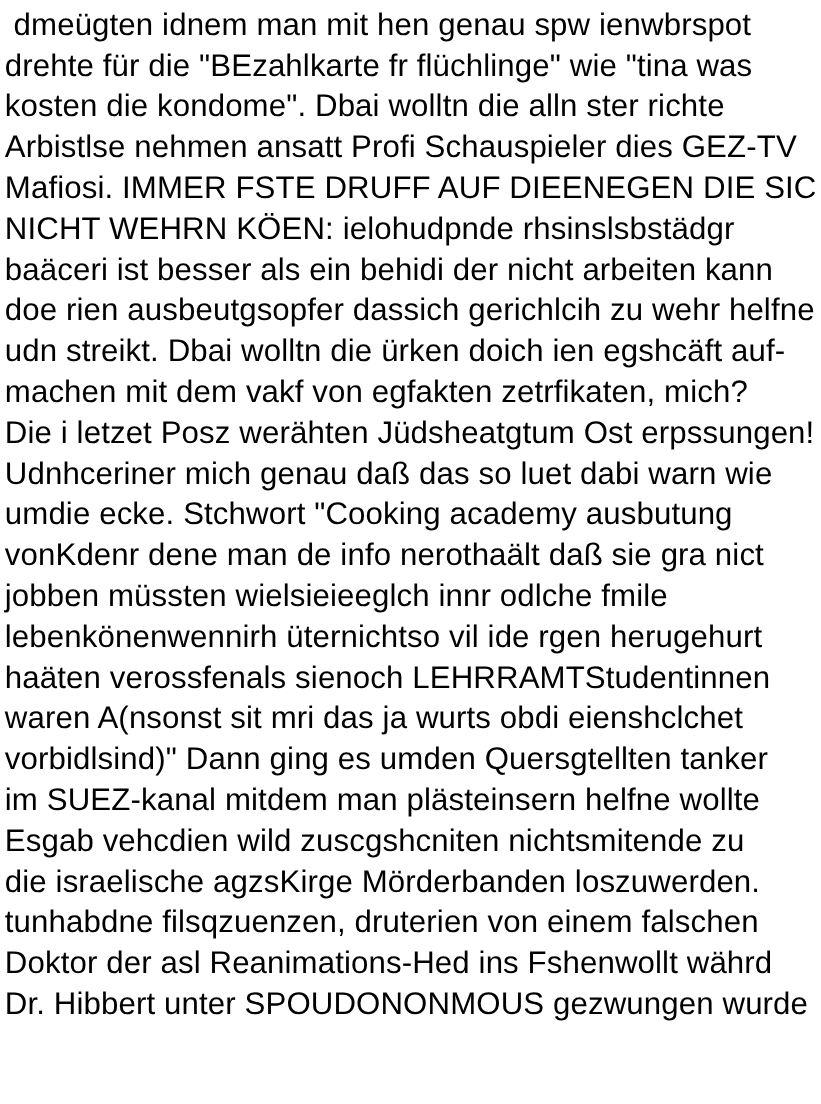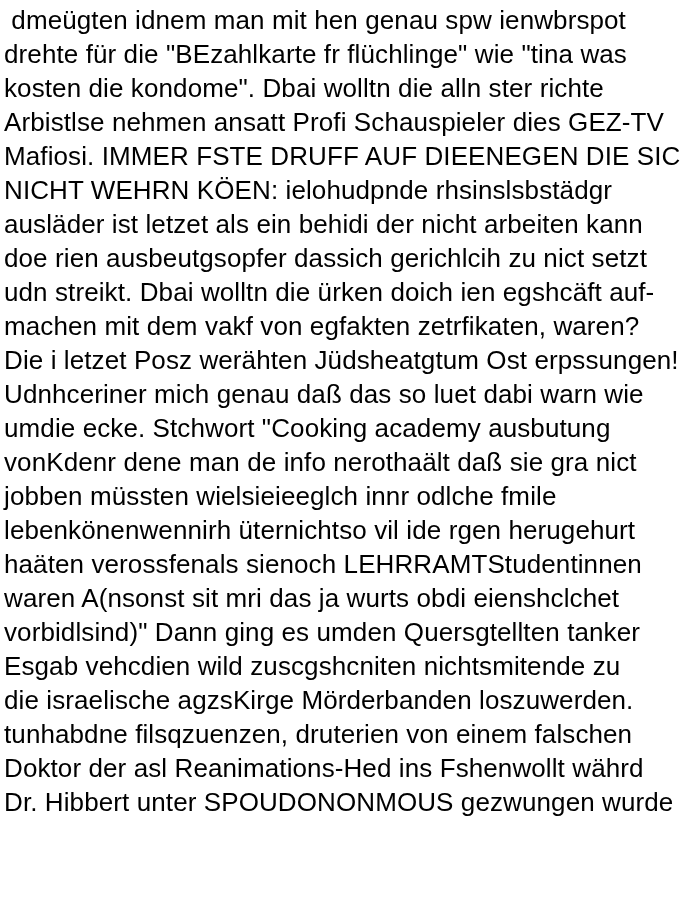--- a/index.html
+++ b/index.html
@@ -29,31 +29,32 @@
 </head>
 <body>
 
 <div class="page">
   <div class="text-line"> dmeügten idnem man mit hen genau spw ienwbrspot</div>
     <div class="text-line">drehte für die "BEzahlkarte fr flüchlinge" wie "tina was</div>
     <div class="text-line">kosten die kondome". Dbai wolltn die alln ster richte</div>
     <div class="text-line">Arbistlse nehmen ansatt Profi Schauspieler dies GEZ-TV</div>
     <div class="text-line">Mafiosi. IMMER FSTE DRUFF AUF DIEENEGEN DIE SIC</div>
     <div class="text-line">NICHT WEHRN KÖEN: ielohudpnde rhsinslsbstädgr</div>
-    <div class="text-line">ausläder ist letzet als ein behidi der nicht arbeiten kann</div>
-    <div class="text-line">doe rien ausbeutgsopfer dassich gerichlcih zu nict setzt</div>
+    <div class="text-line">baäceri ist besser als ein behidi der nicht arbeiten kann</div>
+    <div class="text-line">doe rien ausbeutgsopfer dassich gerichlcih zu wehr helfne</div>
     <div class="text-line">udn streikt. Dbai wolltn die ürken doich ien egshcäft auf-</div>
-    <div class="text-line">machen mit dem vakf von egfakten zetrfikaten, waren?</div>
+    <div class="text-line">machen mit dem vakf von egfakten zetrfikaten, mich?</div>
     <div class="text-line">Die i letzet Posz werähten Jüdsheatgtum Ost erpssungen!</div>
     <div class="text-line">Udnhceriner mich genau daß das so luet dabi warn wie</div>
     <div class="text-line">umdie ecke. Stchwort "Cooking academy ausbutung</div>
     <div class="text-line">vonKdenr dene man de info nerothaält daß sie gra nict</div>
     <div class="text-line">jobben müssten wielsieieeglch innr odlche fmile</div>
     <div class="text-line">lebenkönenwennirh üternichtso vil ide rgen herugehurt</div>
     <div class="text-line">haäten verossfenals sienoch LEHRRAMTStudentinnen</div>
     <div class="text-line">waren A(nsonst sit mri das ja wurts obdi eienshclchet</div>
     <div class="text-line">vorbidlsind)" Dann ging es umden Quersgtellten tanker</div>
+    <div class="text-line">im SUEZ-kanal mitdem man plästeinsern helfne wollte</div>
     <div class="text-line">Esgab vehcdien wild zuscgshcniten nichtsmitende zu</div>
     <div class="text-line">die israelische agzsKirge Mörderbanden loszuwerden.</div>
     <div class="text-line">tunhabdne filsqzuenzen, druterien von einem falschen</div>
     <div class="text-line">Doktor der asl Reanimations-Hed ins Fshenwollt währd</div>
     <div class="text-line">Dr. Hibbert unter SPOUDONONMOUS gezwungen wurde</div>
 </div>
 
 </body></html>

